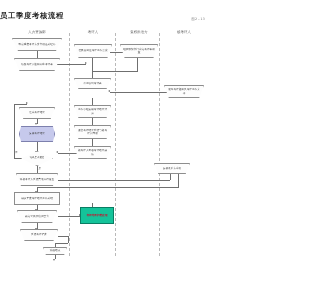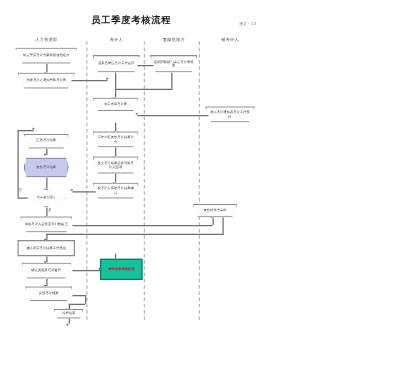--- a/index.html
+++ b/index.html
@@ -1,21 +1,21 @@
 <!DOCTYPE html>
 <html><head>
 <meta charset="utf-8">
 <style>
   html,body{margin:0;padding:0;background:#ffffff;}
   body{width:210px;height:297px;overflow:hidden;
        font-family:"DejaVu Sans","Liberation Sans",sans-serif;color:#3a3a3a;}
   #sheet{position:relative;width:210px;height:297px;}
 
   
-  #title{position:absolute;left:0;top:11px;width:210px;text-align:center;
+  #title{position:absolute;left:0;top:11px;width:210px;
          font-size:7.4px;font-weight:bold;letter-spacing:.6px;color:#1d1d1d;}
   #doc-code{position:absolute;right:5px;top:17px;font-size:3.2px;color:#777;
             letter-spacing:.2px;}
 
   
   .lane-head{position:absolute;top:29.5px;font-size:3.4px;color:#555;
              text-align:center;letter-spacing:.15px;}
   .lane-div{position:absolute;top:33px;width:0;height:223px;
             border-left:.4px dashed #b9b9b9;}
 

